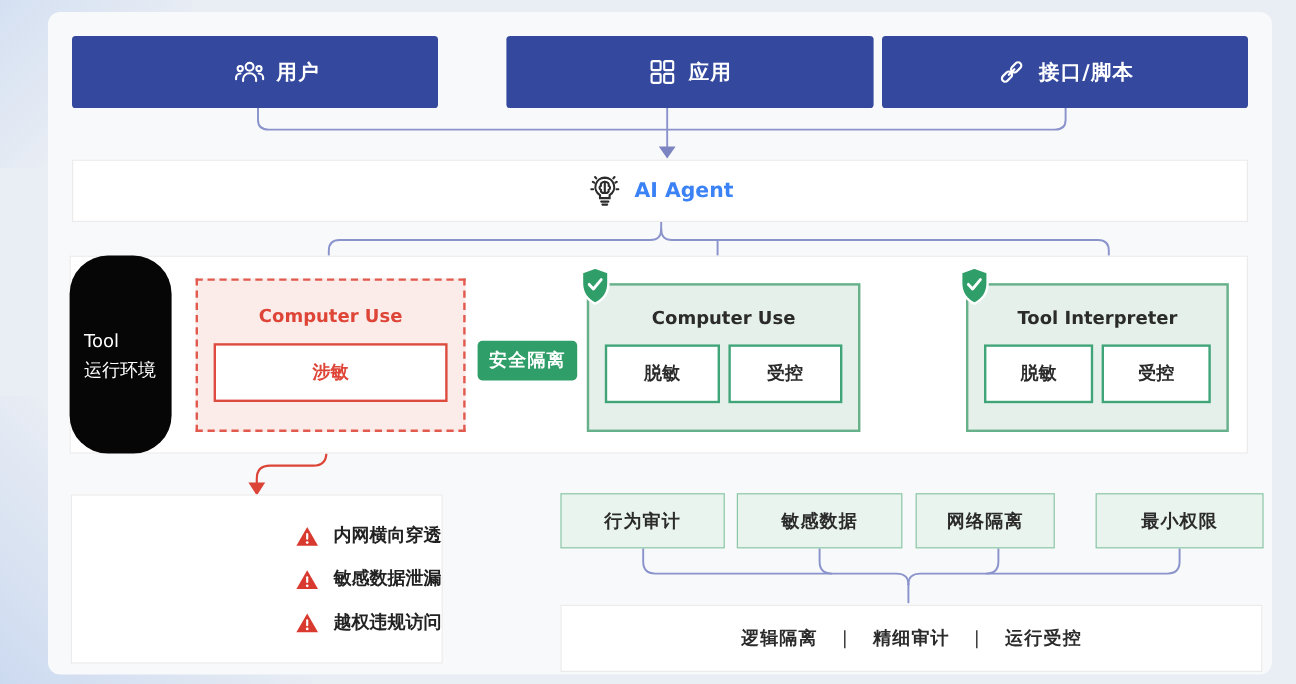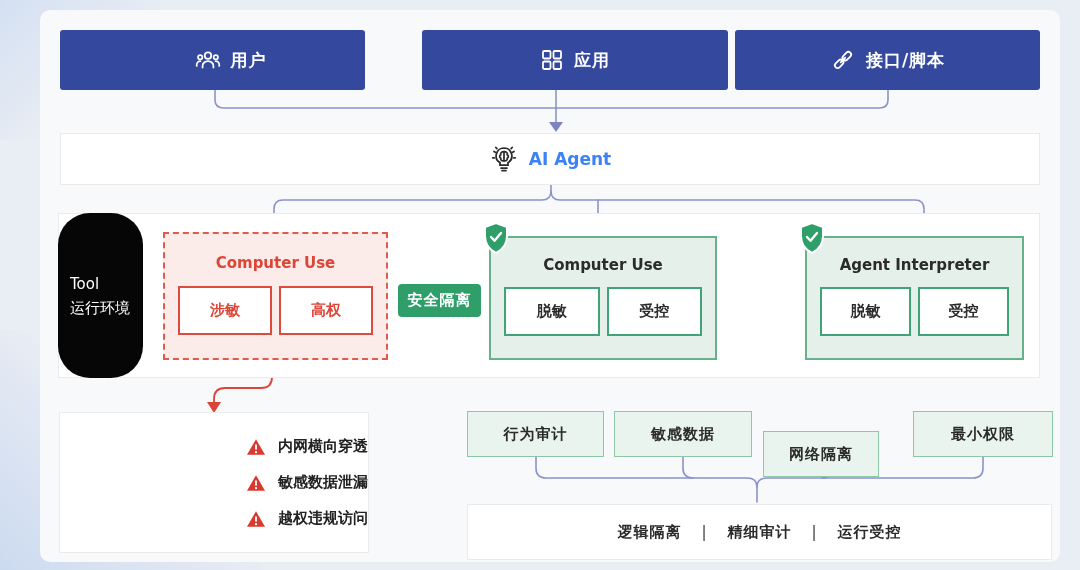--- a/index.html
+++ b/index.html
@@ -153,38 +153,37 @@
 
 <div class="abs node blackbox" style="left:58px;top:213px;width:85px;height:165px;">
   <span>Tool</span>
   <span>运行环境</span>
 </div>
 
 <div class="abs node dashedbox" style="left:163px;top:232px;width:225px;height:128px;">
   <div class="title">Computer Use</div>
   <div class="tagrow">
     <div class="tag red">涉敏</div>
-    <div class="tag red">高权</div>
   </div>
 </div>
 
 <div class="abs node badge" style="left:398px;top:284px;width:83px;height:33px;">
   <span>安全隔离</span>
 </div>
 
 <div class="abs node greenbox" style="left:489px;top:236px;width:228px;height:124px;">
   <div class="title">Computer Use</div>
   <div class="tagrow" style="margin-top:13px;">
     <div class="tag green">脱敏</div>
     <div class="tag green">受控</div>
   </div>
 </div>
 
 <div class="abs node greenbox" style="left:805px;top:236px;width:219px;height:124px;">
-  <div class="title">Agent Interpreter</div>
+  <div class="title">Tool Interpreter</div>
   <div class="tagrow" style="margin-top:13px;">
     <div class="tag green">脱敏</div>
     <div class="tag green">受控</div>
   </div>
 </div>
 
 <svg class="abs shield" style="left:482px;top:221px;" width="28" height="34" viewBox="0 0 28 34">
   <path d="M14 2 L25 6 V15 C25 24 20 29 14 32 C8 29 3 24 3 15 V6 Z" fill="#2f9e68" stroke="#fff" stroke-width="2"></path>
   <path d="M9 16 l3.5 3.8 L19 12" stroke="#fff" stroke-width="2.4" fill="none" stroke-linecap="round" stroke-linejoin="round"></path>
 </svg>
@@ -219,21 +218,21 @@
     <span>越权违规访问</span>
   </div>
 </div>
 
 <div class="abs node ctrlbox" style="left:467px;top:411px;width:137px;height:46px;">
   <span>行为审计</span>
 </div>
 <div class="abs node ctrlbox" style="left:614px;top:411px;width:138px;height:46px;">
   <span>敏感数据</span>
 </div>
-<div class="abs node ctrlbox" style="left:763px;top:411px;width:116px;height:46px;margin-top:20px;">
+<div class="abs node ctrlbox" style="left:763px;top:411px;width:116px;height:46px;">
   <span>网络隔离</span>
 </div>
 <div class="abs node ctrlbox" style="left:913px;top:411px;width:140px;height:46px;">
   <span>最小权限</span>
 </div>
 
 <div class="abs node summary" style="left:467px;top:504px;width:585px;height:56px;">
   <span>逻辑隔离</span>
   <span class="sep">|</span>
   <span>精细审计</span>

